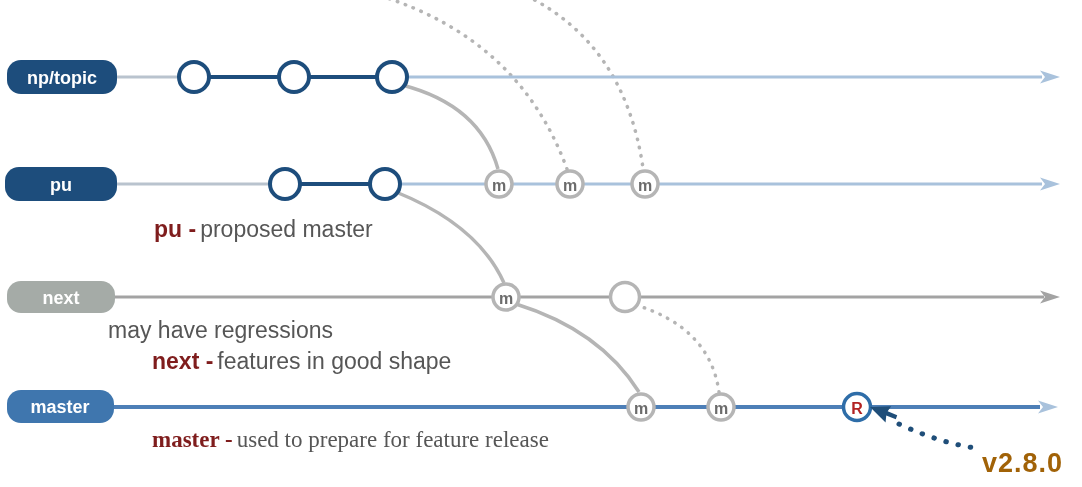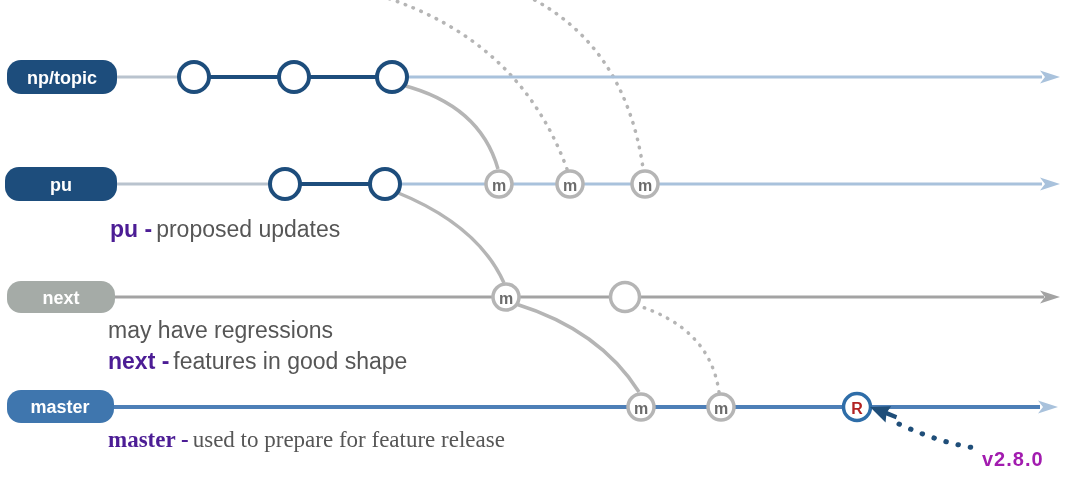--- a/index.html
+++ b/index.html
@@ -22,25 +22,25 @@
   .release-label{
     font-family:"Liberation Sans", sans-serif;
     font-weight:bold;font-size:16px;
   }
   .desc{
     position:absolute;
     font-size:23px;color:#565656;
     white-space:nowrap;
     line-height:31px;
   }
-  .desc b{color:#4c1d95;margin-right:4px;}
+  .desc b{color:#7f1d1d;margin-right:4px;margin-left:44px;}
   .release-tag{
     position:absolute;
     left:982px;top:448px;
-    font-size:20px;font-weight:bold;color:#a21caf;
+    font-size:27px;font-weight:bold;color:#a16207;
     letter-spacing:1px;
   }
 </style>
 </head>
 <body>
 
 <div class="stage">
 
   <svg width="1082" height="487" viewBox="0 0 1082 487">
 
@@ -136,21 +136,21 @@
 
     <g>
       <path d="M 899 424 Q 942 444 982 449" fill="none" stroke="#1f4e79" stroke-width="5" stroke-dasharray="0.5 12" stroke-linecap="round"></path>
       <g transform="translate(870,407) rotate(-45)">
         <path d="M0 0 L0 22 L5.5 17.5 L9.5 27 L13.5 25 L9.5 15.5 L15.5 14.5 Z" fill="#1f4e79"></path>
       </g>
     </g>
   </svg>
 
   <div class="desc" style="left:110px;top:214px;">
-    <b>pu -</b><span>proposed updates</span>
+    <b>pu -</b><span>proposed master</span>
   </div>
 
   <div class="desc" style="left:108px;top:315px;">
     <div>may have regressions</div>
     <div><b>next -</b><span>features in good shape</span></div>
   </div>
 
   <div class="desc" style="left:108px;top:424px;font-family:Liberation Serif, serif;">
     <b>master -</b><span>used to prepare for feature release</span>
   </div>

